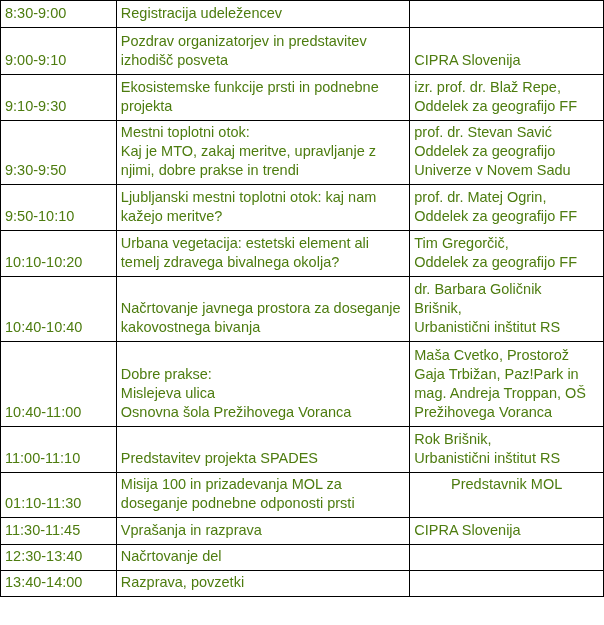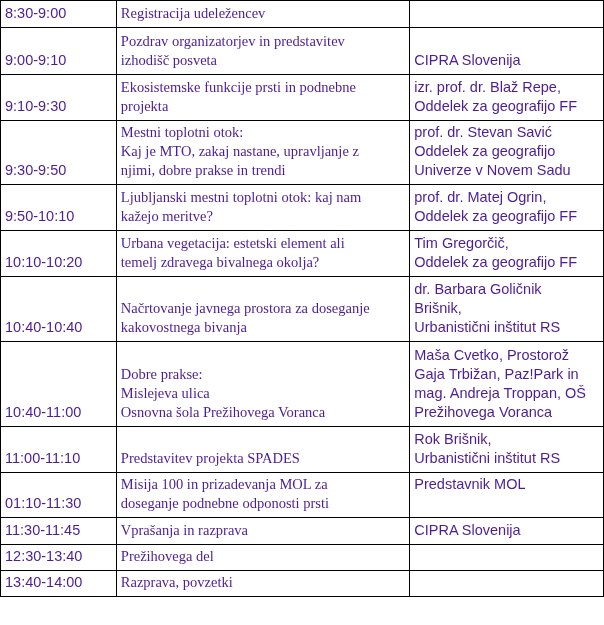--- a/index.html
+++ b/index.html
@@ -3,34 +3,34 @@
   <meta charset="utf-8">
   <style>
     html, body { margin:0; padding:0; background:#ffffff; }
     body { width:604px; height:625px; overflow:hidden; position:relative; }
     table {
       position:absolute; left:0; top:0;
       border-collapse:collapse;
       width:604px;
       font-family:"Liberation Sans", sans-serif;
       font-size:14.5px;
-      color:#4c1d95;
+      color:#4d7c0f;
       line-height:19px;
     }
     td {
       border:1px solid #000;
       vertical-align:bottom;
       padding:2px 4px 4px 4px;
       white-space:pre-line;
       overflow:hidden;
     }
     td.c1 { width:107px; }
-    td.c2 { width:285px;font-family:Liberation Serif, serif; }
+    td.c2 { width:285px; }
     td.c3 { width:185px; }
-    td.top { vertical-align:top; }
+    td.top { vertical-align:top;text-align:center; }
   </style>
 </head>
 <body>
 
 <table>
   <tbody id="agenda-body">
     <tr style="height:27px">
       <td class="c1">8:30-9:00</td>
       <td class="c2">Registracija udeležencev</td>
       <td class="c3"></td>
@@ -44,21 +44,21 @@
     <tr style="height:46px">
       <td class="c1">9:10-9:30</td>
       <td class="c2">Ekosistemske funkcije prsti in podnebne
 projekta</td>
       <td class="c3">izr. prof. dr. Blaž Repe,
 Oddelek za geografijo FF</td>
     </tr>
     <tr style="height:64px">
       <td class="c1">9:30-9:50</td>
       <td class="c2">Mestni toplotni otok:
-Kaj je MTO, zakaj nastane, upravljanje z
+Kaj je MTO, zakaj meritve, upravljanje z
 njimi, dobre prakse in trendi</td>
       <td class="c3">prof. dr. Stevan Savić
 Oddelek za geografijo
 Univerze v Novem Sadu</td>
     </tr>
     <tr style="height:46px">
       <td class="c1">9:50-10:10</td>
       <td class="c2">Ljubljanski mestni toplotni otok: kaj nam
 kažejo meritve?</td>
       <td class="c3">prof. dr. Matej Ogrin,
@@ -101,21 +101,21 @@
 doseganje podnebne odponosti prsti</td>
       <td class="c3 top">Predstavnik MOL</td>
     </tr>
     <tr style="height:27px">
       <td class="c1">11:30-11:45</td>
       <td class="c2">Vprašanja in razprava</td>
       <td class="c3">CIPRA Slovenija</td>
     </tr>
     <tr style="height:26px">
       <td class="c1">12:30-13:40</td>
-      <td class="c2">Prežihovega del</td>
+      <td class="c2">Načrtovanje del</td>
       <td class="c3"></td>
     </tr>
     <tr style="height:26px">
       <td class="c1">13:40-14:00</td>
       <td class="c2">Razprava, povzetki</td>
       <td class="c3"></td>
     </tr>
   </tbody>
 </table>
 

